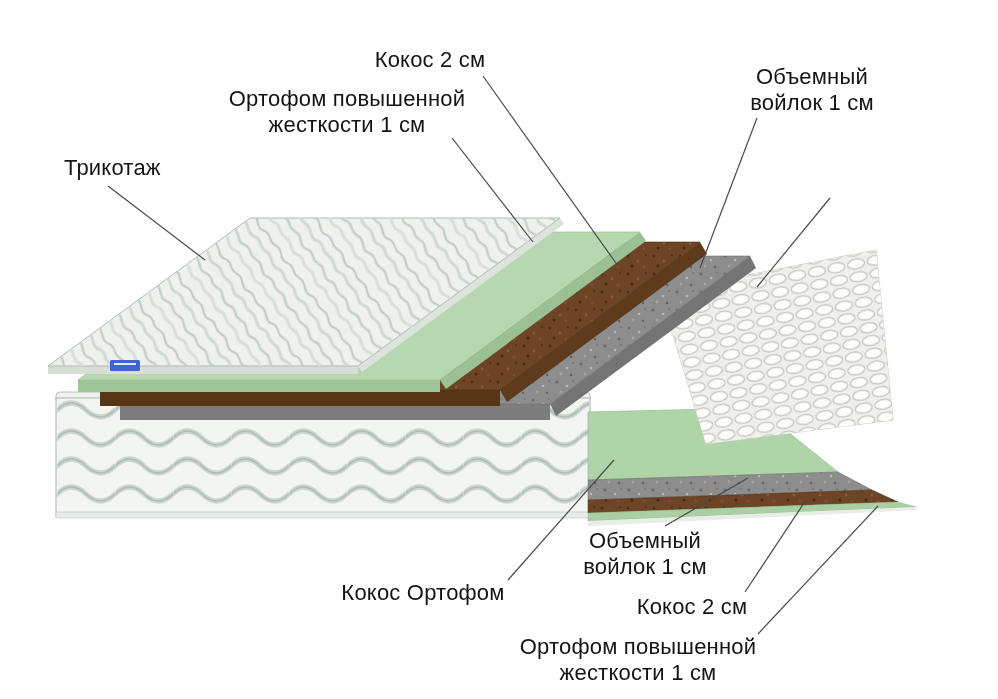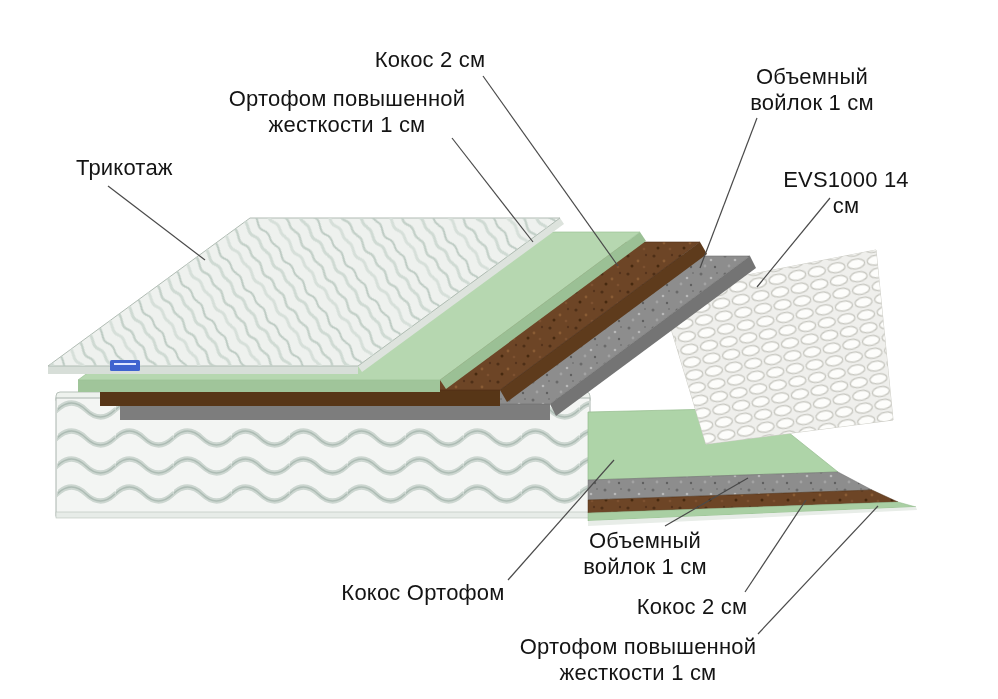--- a/index.html
+++ b/index.html
@@ -108,31 +108,30 @@
       <line x1="483" y1="76" x2="618" y2="266"></line>
       <line x1="757" y1="118" x2="700" y2="268"></line>
       <line x1="830" y1="198" x2="757" y2="287"></line>
       <line x1="665" y1="526" x2="748" y2="478"></line>
       <line x1="745" y1="592" x2="806" y2="500"></line>
       <line x1="758" y1="634" x2="878" y2="506"></line>
       <line x1="508" y1="580" x2="614" y2="460"></line>
     </g>
   </svg>
 
-  <div class="callout" style="left:76px;top:155px">Трикотаж</div>
+  <div class="callout" style="left:64px;top:155px">Трикотаж</div>
 
   <div class="callout c" style="left:347px;top:86px">Ортофом повышенной
 жесткости 1 см</div>
 
   <div class="callout c" style="left:430px;top:47px">Кокос 2 см</div>
 
   <div class="callout c" style="left:812px;top:64px">Объемный
 войлок 1 см</div>
 
-  <div class="callout c" style="left:846px;top:167px">EVS1000 14 см</div>
 
   <div class="callout c" style="left:645px;top:528px">Объемный
 войлок 1 см</div>
 
   <div class="callout c" style="left:692px;top:594px">Кокос 2 см</div>
 
   <div class="callout c" style="left:638px;top:634px">Ортофом повышенной
 жесткости 1 см</div>
 
   <div class="callout c" style="left:423px;top:580px">Кокос Ортофом</div>

